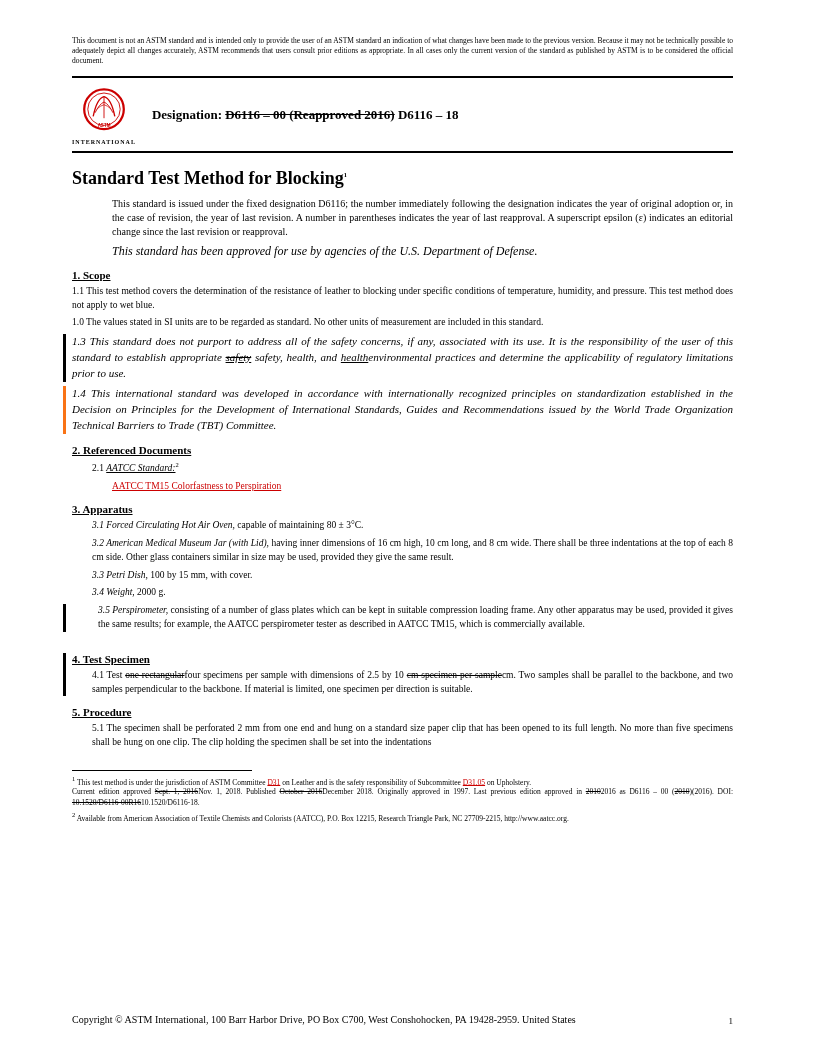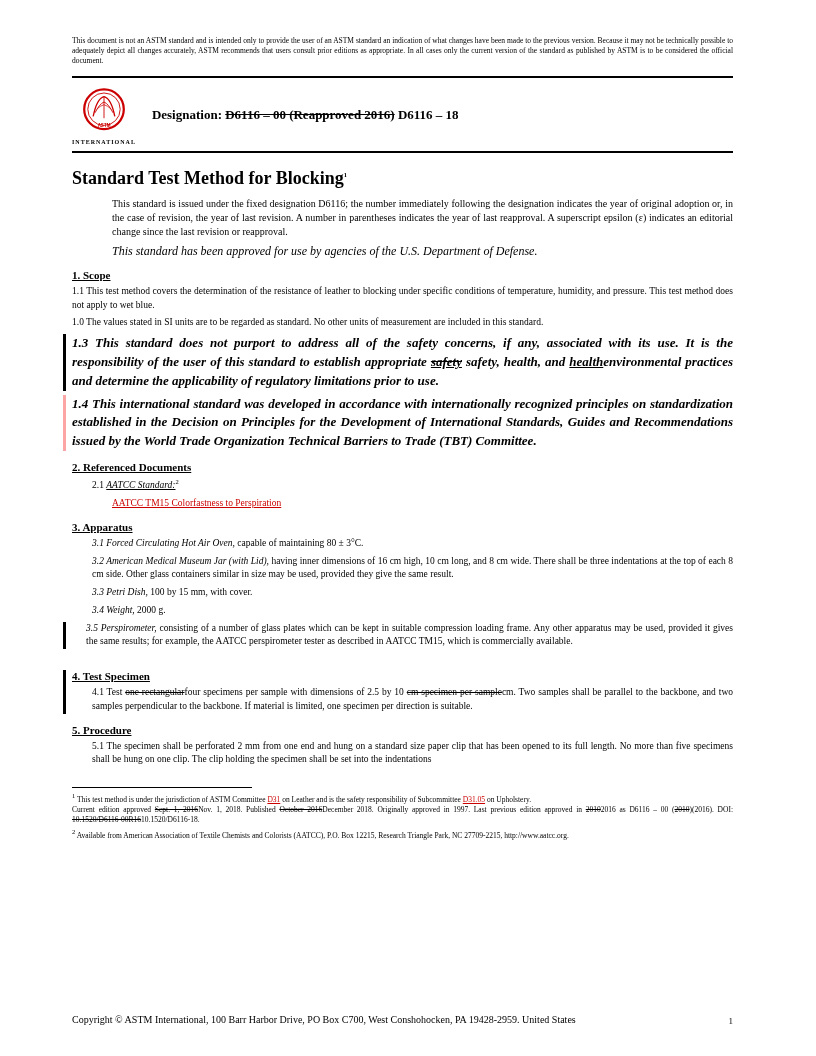--- a/index.html
+++ b/index.html
@@ -147,25 +147,24 @@
     .page-number {
       font-size: 9px;
     }
     .section-block {
       position: relative;
       margin-bottom: 2px;
     }
     sup { font-size: 6.5px; }
     .italic-block {
       font-style: italic;
-      font-size: 13px;
+      font-size: 11px;
       line-height: 1.45;
       text-align: justify;
       margin-bottom: 4px;
-      font-weight: bold;
     }
     .combined-underline-strikethrough {
       text-decoration: underline line-through;
     }
   </style>
 </head>
 <body>
 
 <div class="page">
 
@@ -216,21 +215,21 @@
       <div class="body-text">
         <span>1.0  The values stated in SI units are to be regarded as standard. No other units of measurement are included in this standard.</span>
       </div>
 
       <div style="position:relative; border-left: 3px solid #000; padding-left:6px; margin-left:-9px; margin-bottom:4px;">
         <div class="body-text italic-block">
           <span>1.3  This standard does not purport to address all of the safety concerns, if any, associated with its use. It is the responsibility of the user of this standard to establish appropriate </span><span class="combined-underline-strikethrough">safety</span><span> safety, health, and </span><span class="strikethrough underline">health</span><span>environmental practices and determine the applicability of regulatory limitations prior to use.</span>
         </div>
       </div>
 
-      <div style="position:relative; border-left: 3px solid #fca5a5; padding-left:6px; margin-left:-9px; margin-bottom:4px;">
+      <div style="position:relative; border-left: 3px solid #f97316; padding-left:6px; margin-left:-9px; margin-bottom:4px;">
         <div class="body-text italic-block">
           <span>1.4  This international standard was developed in accordance with internationally recognized principles on standardization established in the Decision on Principles for the Development of International Standards, Guides and Recommendations issued by the World Trade Organization Technical Barriers to Trade (TBT) Committee.</span>
         </div>
       </div>
     </div>
   </div>
 
   <div class="section-block">
     <div class="section-heading">2. Referenced Documents</div>
     <div class="body-text indent1">
@@ -249,21 +248,21 @@
     <div class="body-text indent1">
       <span class="italic">3.2  American Medical Museum Jar (with Lid),</span><span> having inner dimensions of 16 cm high, 10 cm long, and 8 cm wide. There shall be three indentations at the top of each 8 cm side. Other glass containers similar in size may be used, provided they give the same result.</span>
     </div>
     <div class="body-text indent1">
       <span class="italic">3.3  Petri Dish,</span><span> 100 by 15 mm, with cover.</span>
     </div>
     <div class="body-text indent1">
       <span class="italic">3.4  Weight,</span><span> 2000 g.</span>
     </div>
 
-    <div style="position:relative; border-left: 3px solid #000; padding-left:0; margin-left:-9px; margin-bottom:21px;">
+    <div style="position:relative; border-left: 3px solid #000; padding-left:12px; margin-left:-9px; margin-bottom:21px;">
       <div class="body-text indent1">
         <span class="italic">3.5  Perspirometer,</span><span> consisting of a number of glass plates which can be kept in suitable compression loading frame. Any other apparatus may be used, provided it gives the same results; for example, the AATCC perspirometer tester as described in AATCC TM15, which is commercially available.</span>
       </div>
     </div>
   </div>
 
   <div class="section-block">
 
     <div style="position:relative; border-left: 3px solid #000; padding-left:6px; margin-left:-9px; margin-bottom:4px;">
       <div class="section-heading">4. Test Specimen</div>

